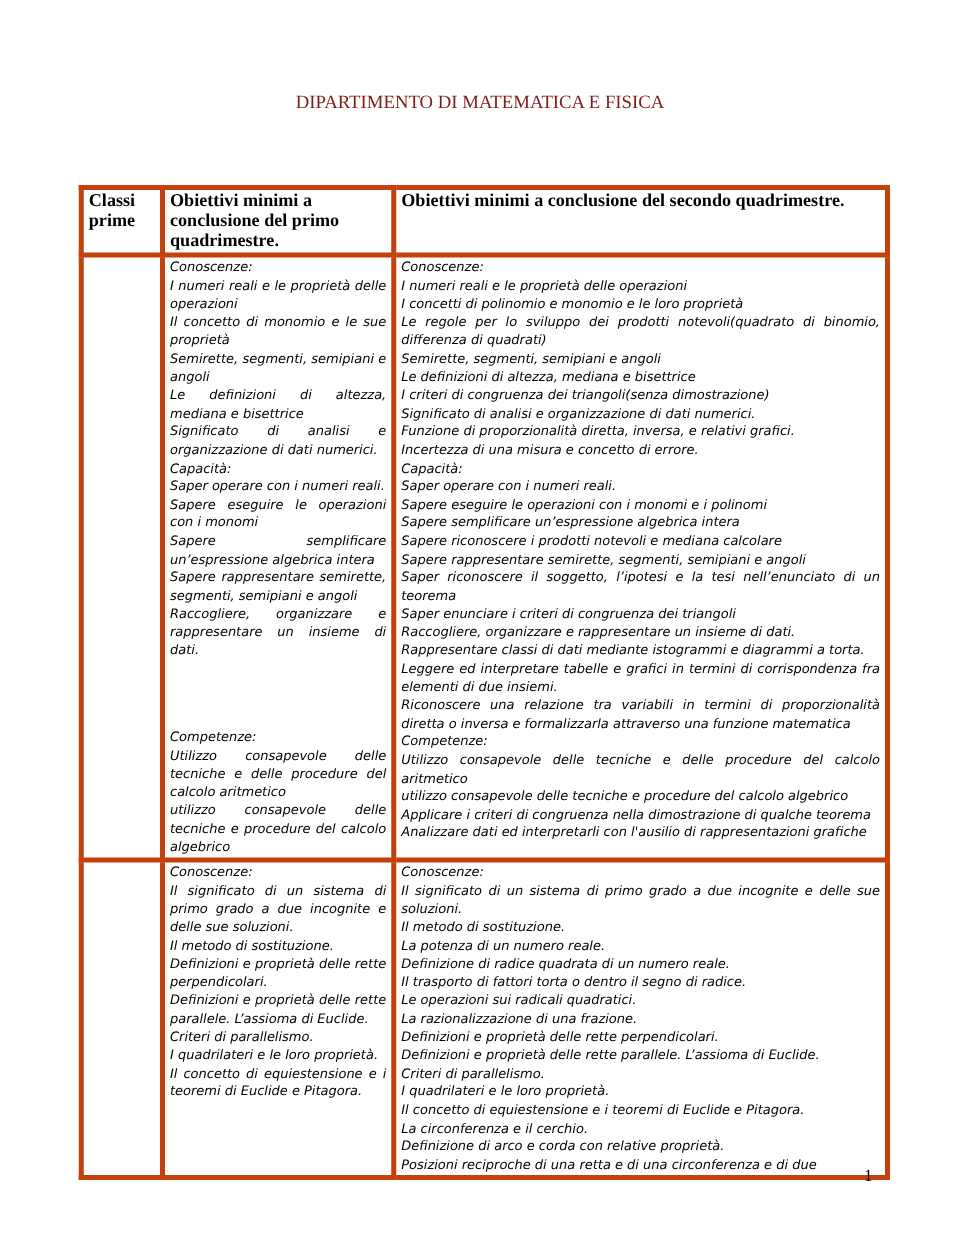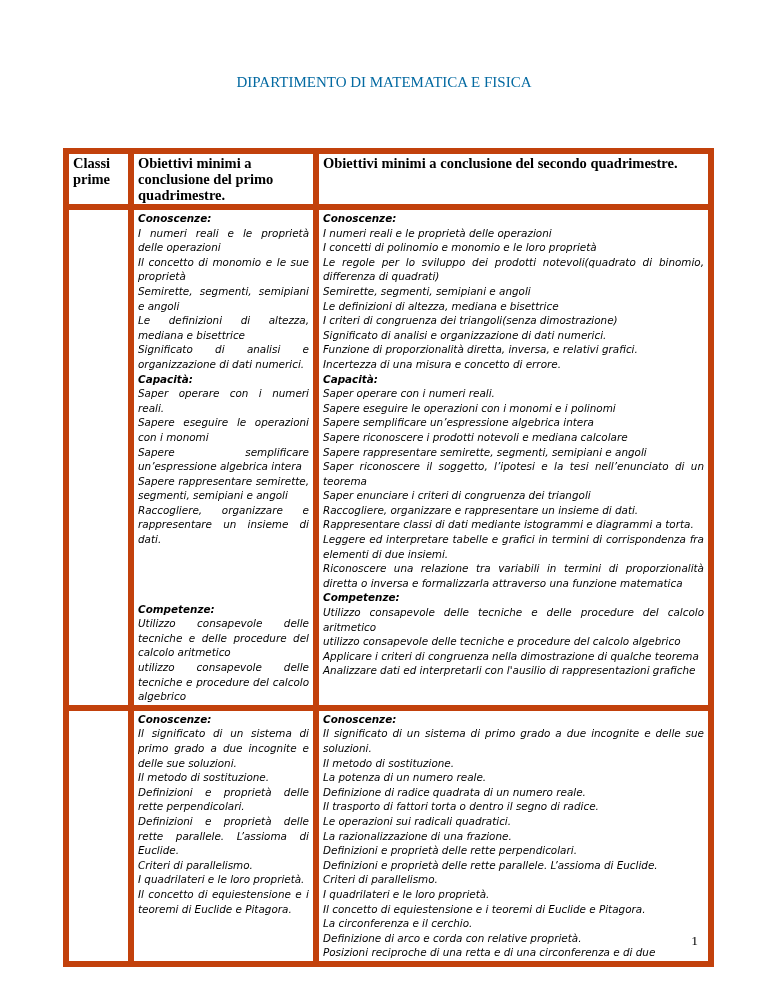--- a/index.html
+++ b/index.html
@@ -10,35 +10,35 @@
     background: #ffffff;
     color: #000000;
     font-family: "Liberation Serif", serif;
     overflow: hidden;
   }
   .doc-header {
     padding-top: 74px;
     text-align: center;
     font-size: 15px;
     line-height: 17.6px;
-    color: #0369a1;
+    color: #7f1d1d;
   }
   .objectives-table {
     position: absolute;
     left: 63px;
     top: 148px;
     width: 645px;
     border-collapse: collapse;
     table-layout: fixed;
   }
   col.c1 { width: 65px; }
   col.c2 { width: 185px; }
   col.c3 { width: 395px; }
   .objectives-table td {
-    border: 6px solid #c2410c;
+    border: 4px solid #c2410c;
     vertical-align: top;
     padding: 1px 4px 1px 4px;
     overflow: hidden;
   }
   tr.row-head { height: 48px; }
   tr.row-content-1 { height: 441px; }
   tr.row-content-2 { height: 225px; }
   .class-cell, .head-cell {
     font-family: "Liberation Serif", serif;
     font-weight: bold;
@@ -46,21 +46,21 @@
     line-height: 16px;
   }
   .content-cell {
     font-family: "DejaVu Sans", sans-serif;
     font-style: italic;
     font-size: 10.4px;
     line-height: 14.6px;
     text-align: justify;
   }
   .content-cell p { margin: 0; }
-  .blk-head { font-weight: bold; }
+  .blk-head { font-weight: normal; }
   .spacer { height: 55px; }
   .page-number {
     position: absolute;
     top: 933px;
     right: 70px;
     font-family: "Liberation Serif", serif;
     font-size: 13.5px;
     color: #000;
   }
 </style>

